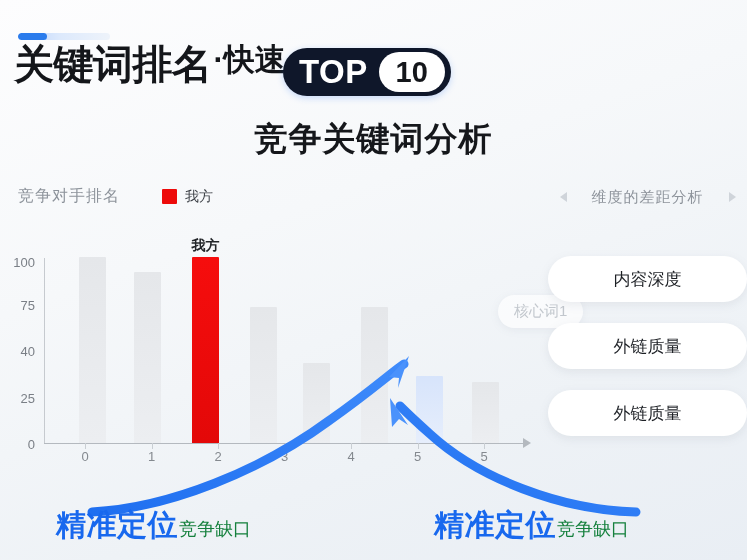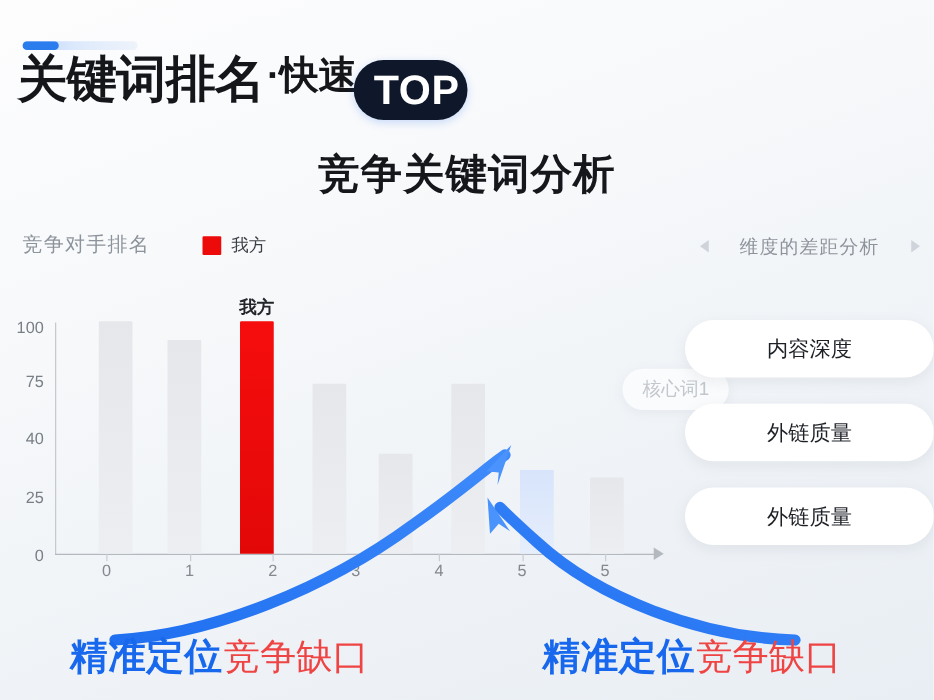--- a/index.html
+++ b/index.html
@@ -308,39 +308,40 @@
   }
   #caption-left { left: 56px; }
   #caption-right { left: 434px; }
   .cap-strong {
     font-size: 30px;
     font-weight: bold;
     color: #1868ee;
     letter-spacing: 0.5px;
   }
   .cap-light {
-    font-size: 29px;
-    color: #ef4444;
+    font-size: 18px;
+    color: #15803d;
     margin-left: 1px;
   }
 </style>
 </head>
 <body>
 
 <div id="progress-bar">
   <div id="progress-fill" style="width: 31%;"></div>
 </div>
 
 <div id="headline">
   <span id="headline-main">关键词排名</span>
   <span id="headline-sub">·快速</span>
 </div>
 
 <div id="top-badge">
   <span id="top-badge-label">TOP</span>
+  <span id="top-badge-count">10</span>
 </div>
 
 <div id="page-title">竞争关键词分析</div>
 
 <div id="chart-panel">
 
   <div id="chart-legend-row">
     <span id="chart-caption">竞争对手排名</span>
     <span id="legend-entry">
       <span id="legend-swatch"></span>

